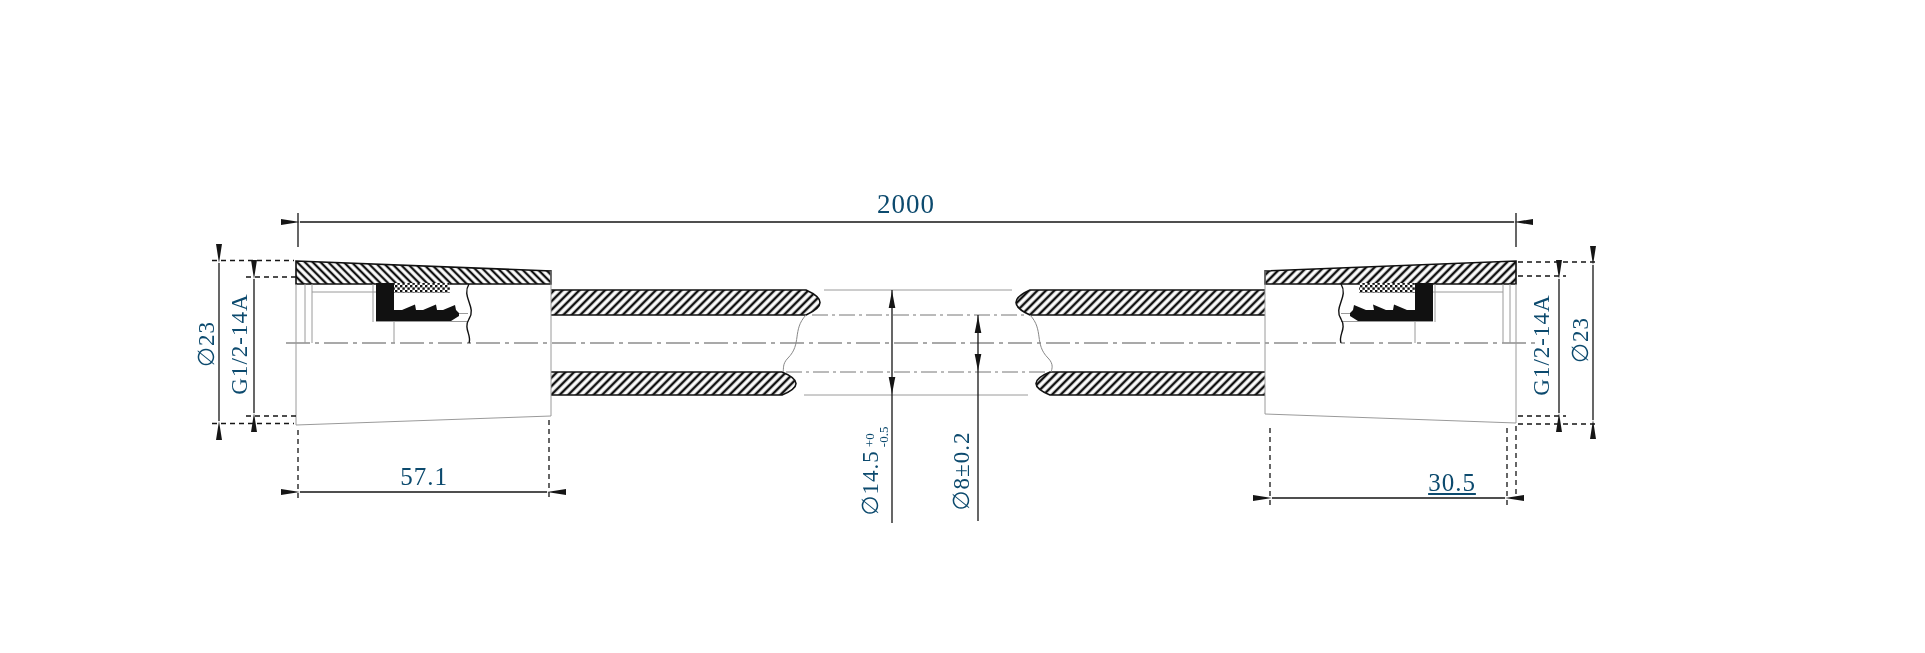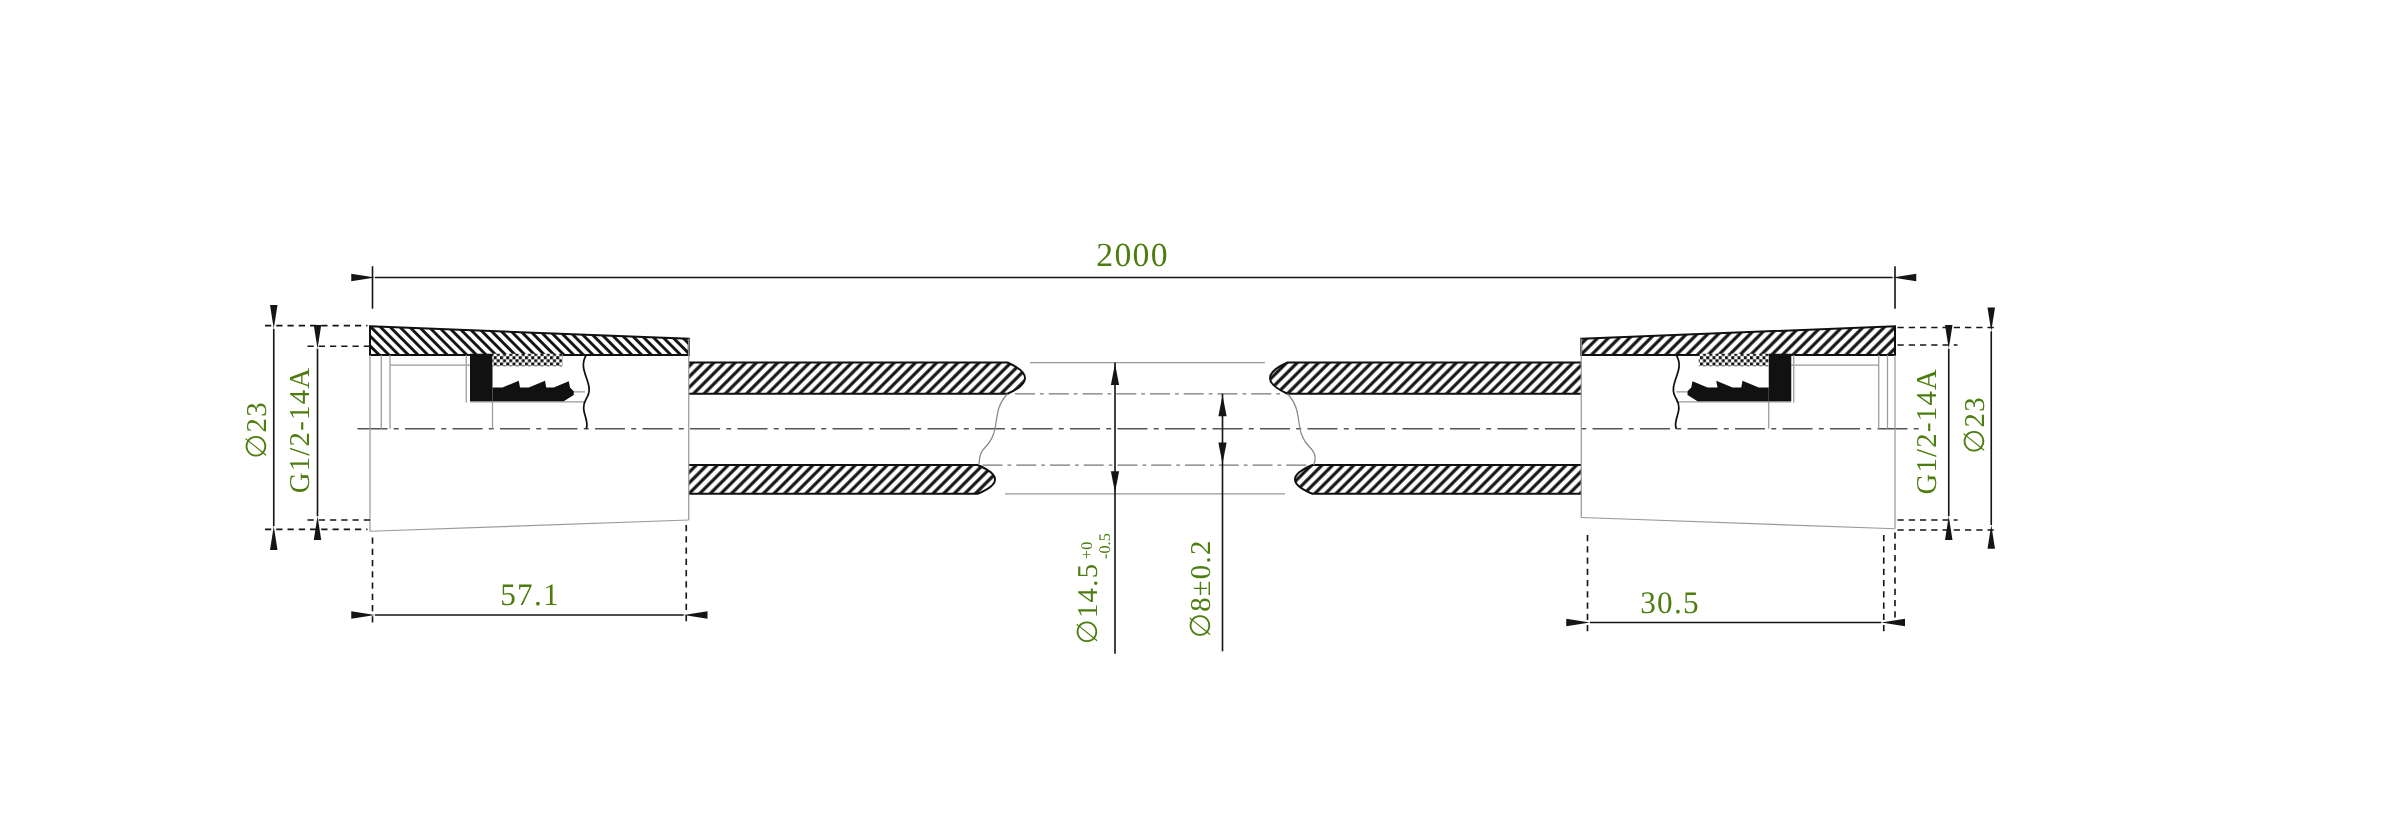--- a/index.html
+++ b/index.html
@@ -1,19 +1,19 @@
 <!DOCTYPE html>
 <html><head>
 <meta charset="utf-8">
 <style>
   html,body{margin:0;padding:0;background:#ffffff;}
   .canvas{
     position:relative;width:1925px;height:653px;background:#ffffff;
     font-family:"Liberation Serif","DejaVu Serif","DejaVu Sans",serif;
-    color:#4d7c0f;overflow:hidden;
+    color:#0c4a6e;overflow:hidden;
   }
   .canvas svg{position:absolute;left:0;top:0;}
   .lbl{position:absolute;transform:translate(-50%,-50%);white-space:nowrap;letter-spacing:1px;}
   .rlbl{position:absolute;transform:translate(-50%,-50%) rotate(-90deg);white-space:nowrap;letter-spacing:1px;}
   .f27{font-size:27px;}
   .f25{font-size:25px;}
   .f23{font-size:23px;}
   .tol{display:inline-flex;flex-direction:column;font-size:13px;line-height:1.05;vertical-align:4px;margin-left:3px;letter-spacing:0;}
 </style>
 </head>
@@ -172,21 +172,21 @@
       <polygon points="978,316 974.7,333 981.3,333" fill="#151515" stroke="none"></polygon>
       <polygon points="978,371 974.7,354 981.3,354" fill="#151515" stroke="none"></polygon>
     </g>
   </g>
 </svg>
 
 <div class="lbl f27" style="left:906px;top:204px;">2000</div>
 
 <div class="lbl f25" style="left:424px;top:477px;">57.1</div>
 
-<div class="lbl f25" style="left:1336px;top:483px;">30.5</div>
+<div class="lbl f25" style="left:1452px;top:483px;text-decoration:underline;">30.5</div>
 
 <div class="rlbl f23" style="left:206px;top:344px;">∅23</div>
 
 <div class="rlbl f23" style="left:240px;top:344px;">G1/2-14A</div>
 
 <div class="rlbl f23" style="left:1542px;top:345px;">G1/2-14A</div>
 
 <div class="rlbl f23" style="left:1580px;top:340px;">∅23</div>
 
 <div class="rlbl f23" style="left:874px;top:471px;">

